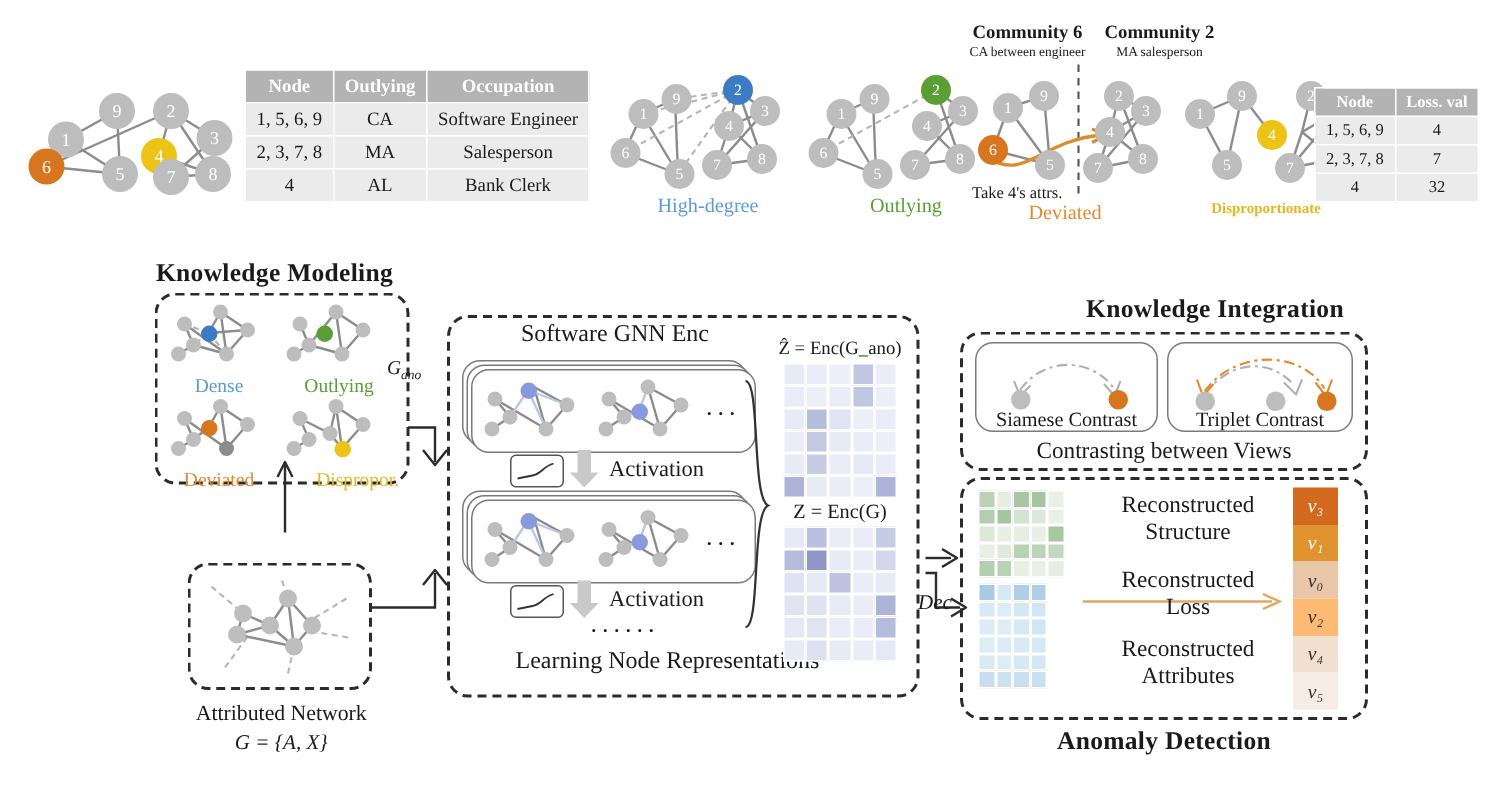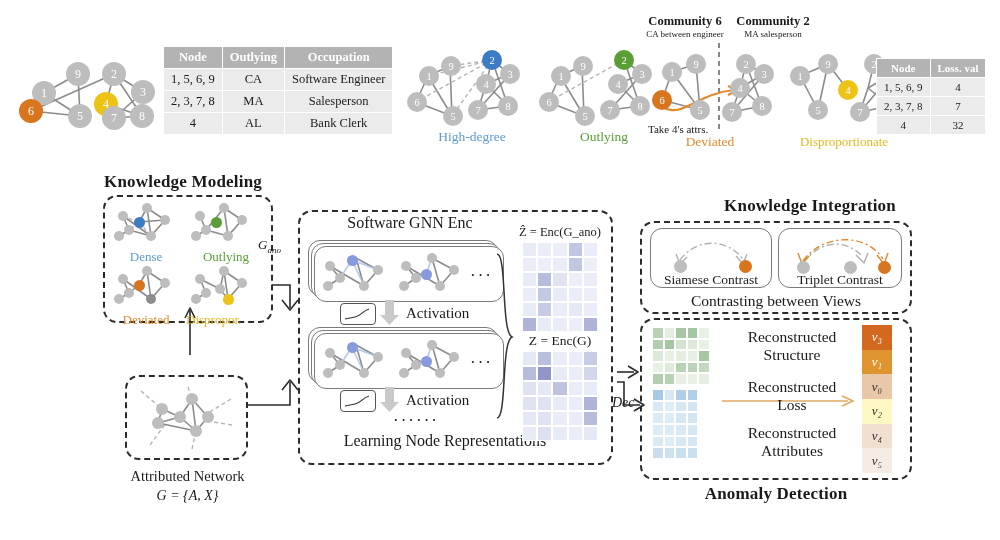--- a/index.html
+++ b/index.html
@@ -224,21 +224,21 @@
   </svg>
   <div class="node" style="left:38px;top:6px;width:20px;height:20px;font-size:10.5px;">9</div>
   <div class="node" style="left:10px;top:18px;width:20px;height:20px;font-size:10.5px;">1</div>
   <div class="node" style="left:28px;top:52px;width:20px;height:20px;font-size:10.5px;">5</div>
   <div class="node yellow" style="left:58px;top:32px;width:20px;height:20px;font-size:10.5px;">4</div>
   <div class="node" style="left:84px;top:6px;width:20px;height:20px;font-size:10.5px;">2</div>
   <div class="node" style="left:102px;top:16px;width:20px;height:20px;font-size:10.5px;">3</div>
   <div class="node" style="left:100px;top:48px;width:20px;height:20px;font-size:10.5px;">8</div>
   <div class="node" style="left:70px;top:54px;width:20px;height:20px;font-size:10.5px;">7</div>
 </div>
-<div class="abs cap lbl-yellow" style="left:770px;top:134px;width:148px;text-align:center;font-size:13px;">Disproportionate</div>
+<div class="abs cap lbl-yellow" style="left:770px;top:134px;width:148px;text-align:center;font-size:10px;font-weight:bold;">Disproportionate</div>
 
 <div class="abs" style="left:876px;top:58px;">
   <table class="tbl" style="font-size:11px;">
     <thead>
         <tr>
       <th>Node</th>
       <th>Loss. val</th>
     </tr>
       </thead>
     <tbody>
@@ -357,21 +357,21 @@
     <path class="edge" d="M30,24 L38,34"></path>
   </svg>
   <div class="node" style="left:5px;top:9px;width:10px;height:10px;"></div>
   <div class="node" style="left:11px;top:23px;width:10px;height:10px;"></div>
   <div class="node" style="left:1px;top:29px;width:10px;height:10px;"></div>
   <div class="node" style="left:29px;top:1px;width:10px;height:10px;"></div>
   <div class="node" style="left:47px;top:13px;width:10px;height:10px;"></div>
   <div class="node" style="left:25px;top:19px;width:10px;height:10px;"></div>
   <div class="node yellow" style="left:33px;top:29px;width:11px;height:11px;"></div>
 </div>
-<div class="abs cap lbl-yellow" style="left:186px;top:312px;width:80px;text-align:left;font-size:13px;">Dispropor.</div>
+<div class="abs cap lbl-yellow" style="left:186px;top:312px;width:80px;text-align:right;font-size:13px;">Dispropor.</div>
 
 <div class="abs cap" style="left:258px;top:237px;font-size:13px;font-style:italic;">
   <span>G</span><sub style="font-size:9px;">ano</sub>
 </div>
 
 <div class="dash" style="left:125px;top:375px;width:123px;height:85px;"></div>
 <div class="abs" style="left:136px;top:383px;width:100px;height:70px;">
   <svg width="100" height="70">
     <path class="edge-d" d="M5,8 L26,26"></path>
     <path class="edge-d" d="M95,16 L72,30"></path>
@@ -685,18 +685,18 @@
 <div class="abs cap" style="left:716px;top:378px;width:152px;text-align:center;font-size:15.5px;line-height:1.15;white-space:pre-line;">Reconstructed
 Loss</div>
 
 <div class="abs cap" style="left:718px;top:424px;width:148px;text-align:center;font-size:15.5px;line-height:1.15;white-space:pre-line;">Reconstructed
 Attributes</div>
 
 <div class="vcol" id="rank" style="left:862px;top:325px;width:30px;height:148px;">
     <div style="background: rgb(210, 105, 30); flex: 1 1 0%; color: rgb(255, 255, 255);">v₃</div>
     <div style="background: rgb(224, 148, 47); flex: 1 1 0%; color: rgb(255, 255, 255);">v₁</div>
     <div style="background: rgb(232, 200, 168); flex: 1 1 0%; color: rgb(51, 51, 51);">v₀</div>
-    <div style="background: #fef9c3; flex: 1 1 0%; color: rgb(51, 51, 51);">v₂</div>
+    <div style="background: #fdba74; flex: 1 1 0%; color: rgb(51, 51, 51);">v₂</div>
     <div style="background: rgb(241, 223, 208); flex: 1 1 0%; color: rgb(51, 51, 51);">v₄</div>
     <div style="background: rgb(246, 236, 228); flex: 1 1 0%; color: rgb(51, 51, 51);">v₅</div>
   </div>
 
 <div class="abs sect-title" style="left:640px;top:484px;width:272px;text-align:center;">Anomaly Detection</div>
 
 </body></html>

